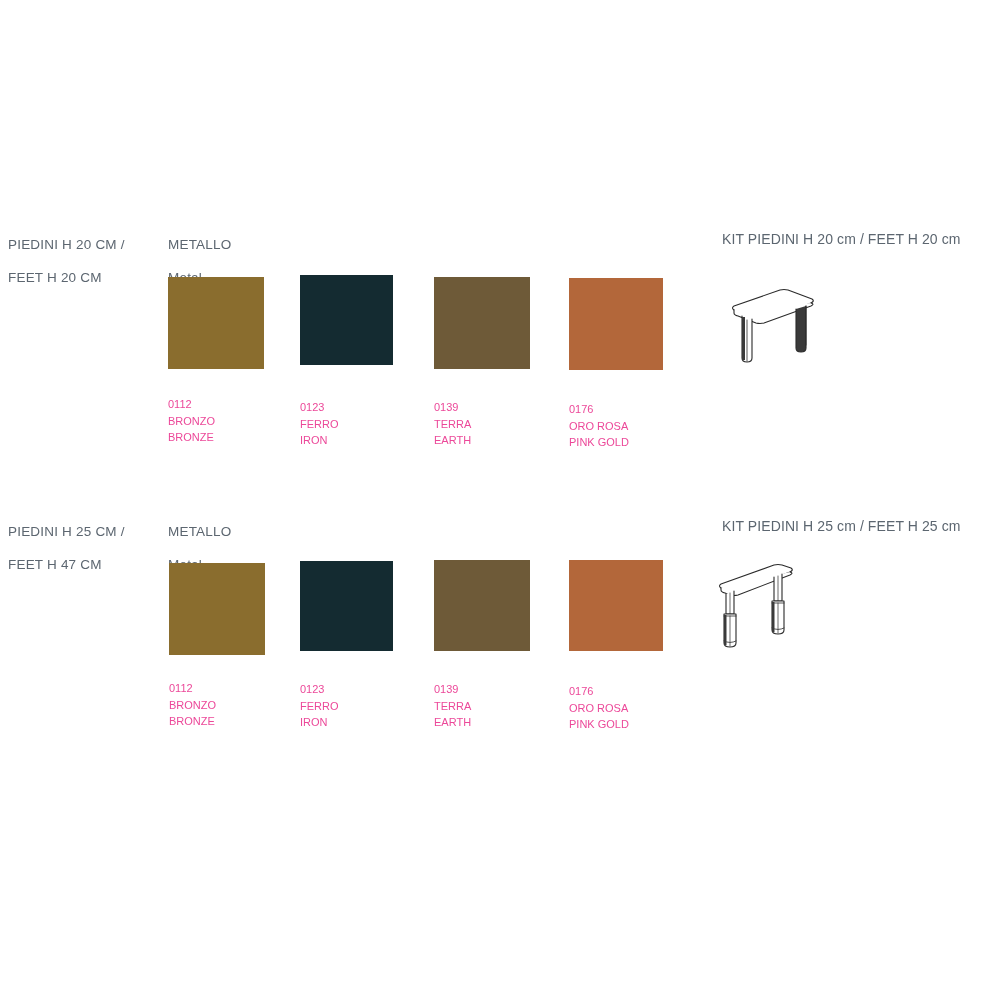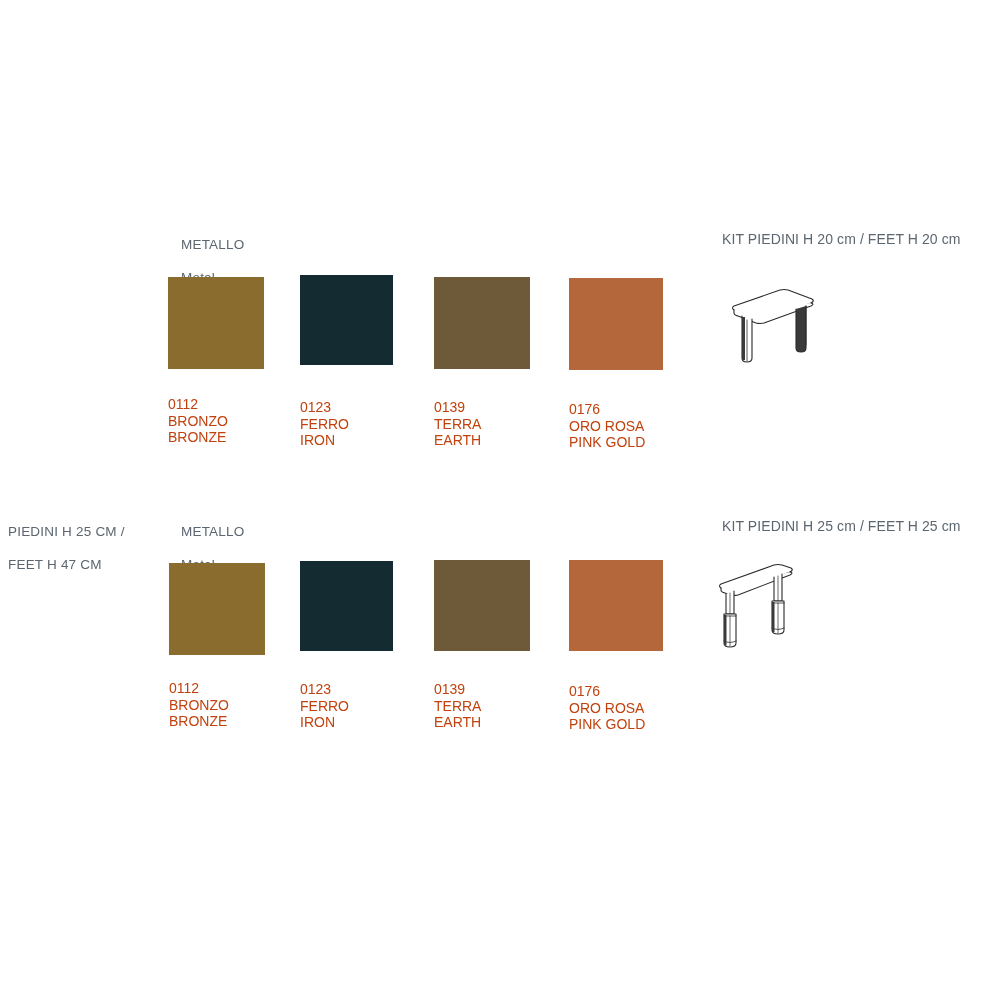--- a/index.html
+++ b/index.html
@@ -28,49 +28,53 @@
     color: #5c6670;
     letter-spacing: 0.2px;
     white-space: pre-line;
   }
   .txt .ln { display: block; }
 
   
   .section { position: absolute; left: 0; width: 1000px; }
 
   .cat-label   { left: 8px;   top: 0px;  width: 160px; }
-  .mat-label   { left: 168px; top: 0px;  width: 160px; margin-left: 13px; }
+  .mat-label   { left: 168px; top: 0px;  width: 160px; }
   .kit-label   { left: 722px; top: 11px; width: 290px; font-size: 14px; letter-spacing: .1px;}
 
   
   .swatch {
     position: absolute;
     display: block;
   }
   .swatch-caption {
     position: absolute;
-    font-size: 14px;
+    font-size: 11px;
     line-height: 16.5px;
-    color: #c2410c;
+    color: #ec4899;
   }
   .swatch-caption .ln { display: block; }
 
   
   .drawing {
     position: absolute;
   }
   .drawing svg { display: block; }
 </style>
 </head>
 <body style="background: rgb(255, 255, 255);">
 
 <div class="page">
 
   <div class="section" style="top:220px;height:240px;">
 
+    <div class="txt cat-label">
+      <span class="ln">PIEDINI H 20 CM /</span>
+      <span class="ln">FEET H 20 CM</span>
+    </div>
 
     <div class="txt mat-label">
       <span class="ln">METALLO</span>
       <span class="ln">Metal</span>
     </div>
 
     <div class="txt kit-label">KIT PIEDINI H 20 cm / FEET H 20 cm</div>
 
     <div class="swatch" style="left: 168px; top: 57px; width: 96px; height: 92px; background: rgb(138, 109, 46);"></div>
     <div class="swatch-caption" style="left:168px; top:176px;">

